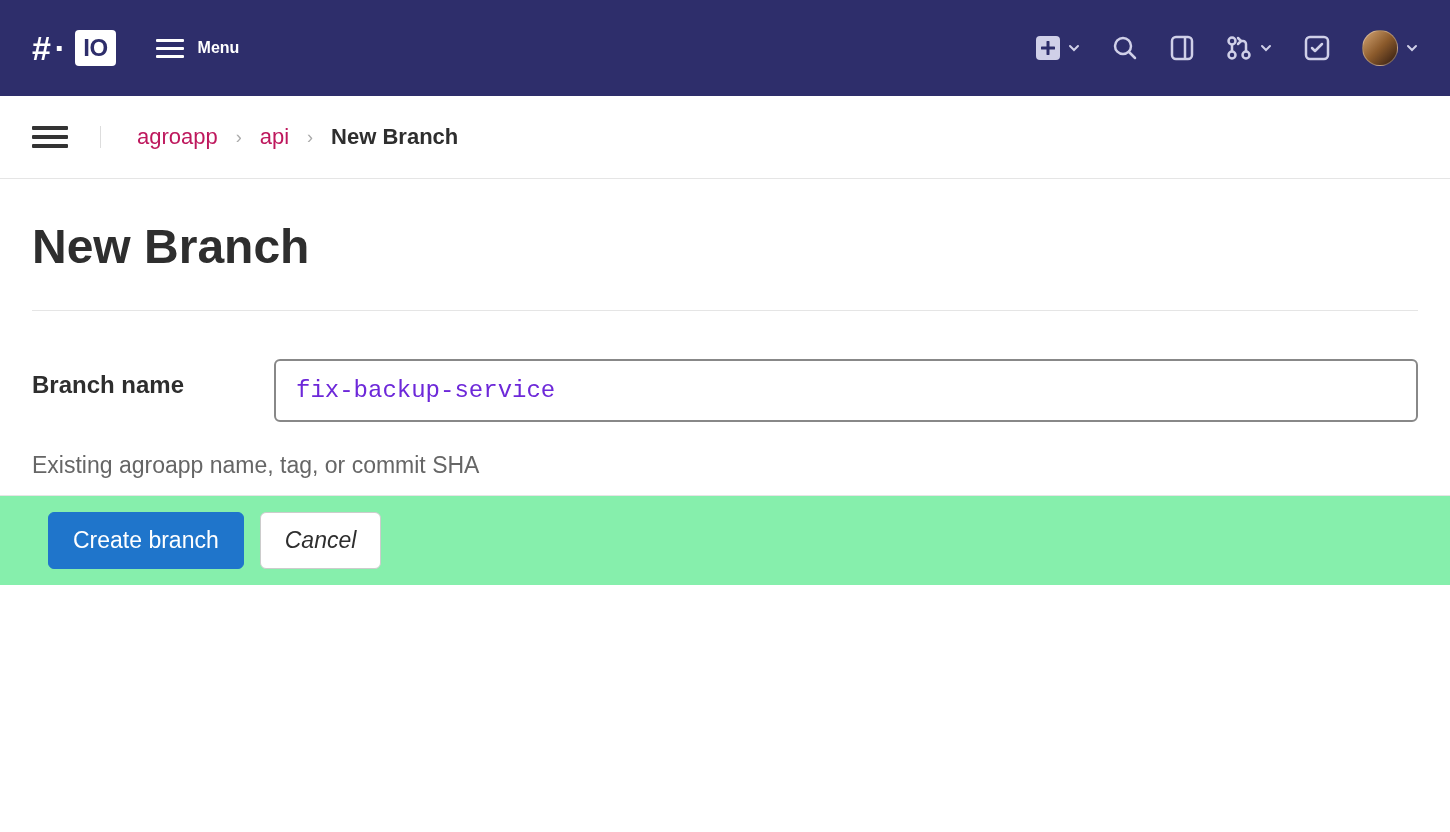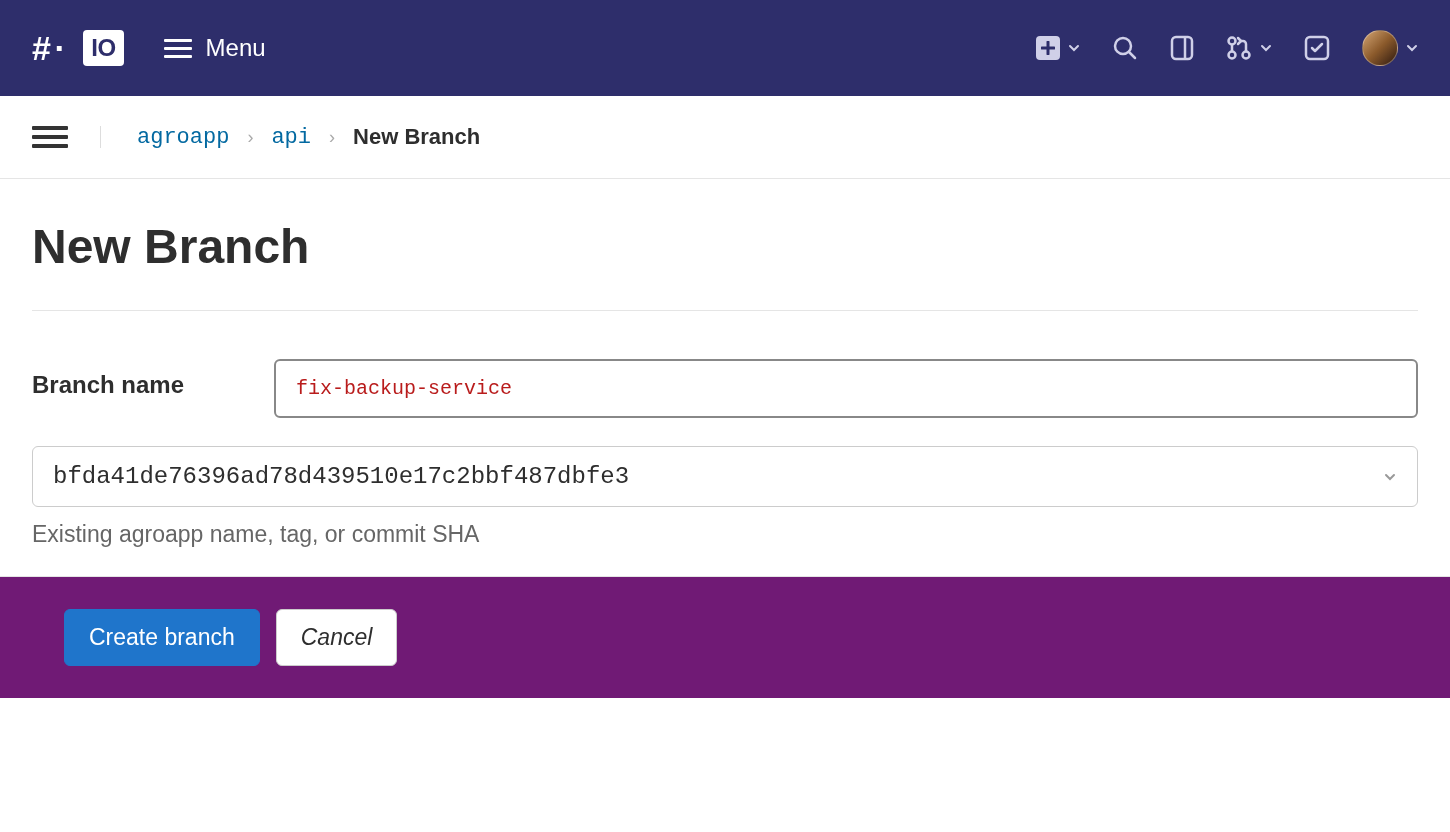--- a/index.html
+++ b/index.html
@@ -38,35 +38,35 @@
       font-weight: 700;
       margin-right: 2px;
     }
     .logo-io {
       background: #fff;
       color: #2e2e6b;
       font-weight: 900;
       font-size: 24px;
       padding: 4px 8px;
       border-radius: 4px;
-      margin-left: 16px;
+      margin-left: 8px;
       display: inline-flex;
       align-items: center;
     }
     .logo-dot {
       font-weight: 700;
       margin: 0 2px;
     }
     .menu-btn {
       display: flex;
       align-items: center;
       gap: 14px;
       color: #fff;
-      font-size: 24px;
-      font-weight: 400;
+      font-size: 16px;
+      font-weight: 700;
       cursor: pointer;
     }
     .hamburger {
       display: flex;
       flex-direction: column;
       gap: 5px;
     }
     .hamburger span {
       width: 28px;
       height: 3px;
@@ -135,23 +135,22 @@
       border-radius: 1px;
     }
     .breadcrumb {
       display: flex;
       align-items: center;
       gap: 18px;
       font-size: 22px;
       color: #666;
     }
     .breadcrumb a {
-      color: #0369a1;
+      color: #be185d;
       text-decoration: none;
-      font-family: Liberation Mono, monospace;
     }
     .breadcrumb-sep {
       color: #aaa;
       font-size: 18px;
     }
     .breadcrumb-current {
       font-weight: 700;
       color: #2e2e2e;
     }
     
@@ -162,41 +161,41 @@
       font-size: 48px;
       font-weight: 700;
       color: #2e2e2e;
       padding-bottom: 36px;
       border-bottom: 1px solid #e5e5e5;
       margin-bottom: 48px;
     }
     .form-row {
       display: flex;
       align-items: flex-start;
-      margin-bottom: 28px;
+      margin-bottom: 16px;
     }
     .form-label {
       width: 242px;
       flex-shrink: 0;
       font-size: 24px;
       font-weight: 700;
       color: #2e2e2e;
       padding-top: 12px;
     }
     .form-field {
       flex: 1;
     }
     .text-input {
       width: 100%;
       padding: 16px 20px;
-      font-size: 20px;
+      font-size: 24px;
       font-family: "SFMono-Regular", Consolas, "Liberation Mono", Menlo, monospace;
       border: 2px solid #888;
       border-radius: 6px;
-      color: #b91c1c;
+      color: #6d28d9;
     }
     .select-wrap {
       position: relative;
       width: 100%;
     }
     .select-input {
       width: 100%;
       padding: 16px 50px 16px 20px;
       font-size: 24px;
       font-family: "SFMono-Regular", Consolas, "Liberation Mono", Menlo, monospace;
@@ -215,23 +214,23 @@
       color: #999;
       pointer-events: none;
     }
     .help-text {
       font-size: 23px;
       color: #666;
       margin-top: 14px;
     }
     
     .actions {
-      background: #701a75;
+      background: #86efac;
       border-top: 1px solid #e5e5e5;
-      padding: 32px;
+      padding: 16px;
       margin: 8px -32px;
       display: flex;
       gap: 16px;
     }
     .actions-inner {
       padding-left: 32px;
       display: flex;
       gap: 16px;
     }
     .btn {
@@ -344,26 +343,20 @@
 
   <div class="form-row">
     <div class="form-label">Branch name</div>
     <div class="form-field">
       <input type="text" class="text-input" value="fix-backup-service" style="">
     </div>
   </div>
 
   <div class="form-row">
     <div class="form-field">
-      <div class="select-wrap">
-        <button class="select-input">bfda41de76396ad78d439510e17c2bbf487dbfe3</button>
-        <svg class="select-chevron" width="16" height="16" viewBox="0 0 16 16">
-            <path d="M4 6l4 4 4-4" stroke="#999" stroke-width="2" fill="none" stroke-linecap="round"></path>
-          </svg>
-      </div>
       <div class="help-text">Existing agroapp name, tag, or commit SHA</div>
     </div>
   </div>
 
   <div class="actions">
     <div class="actions-inner">
       <button class="btn btn-primary">Create branch</button>
       <button class="btn btn-secondary">Cancel</button>
     </div>
   </div>

